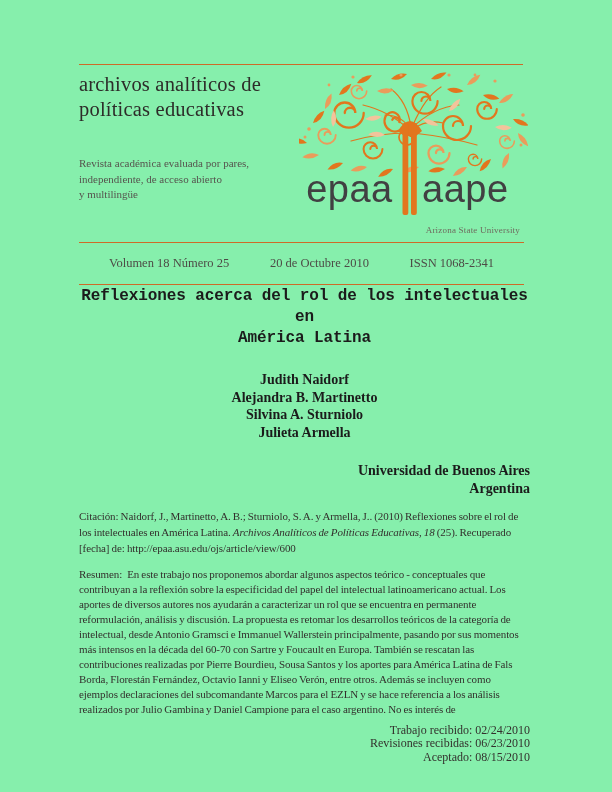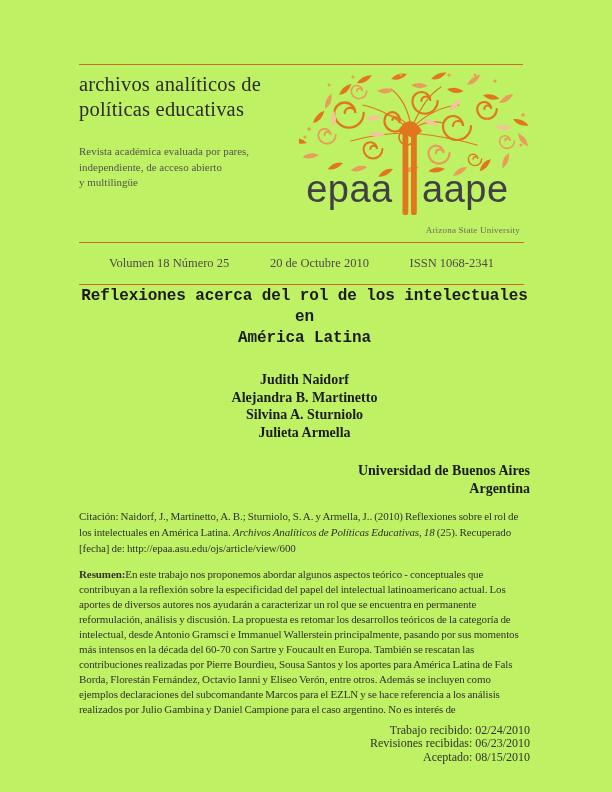--- a/index.html
+++ b/index.html
@@ -1,35 +1,35 @@
 <!DOCTYPE html>
 <html><head>
 <meta charset="utf-8">
 <style>
   html,body{margin:0;padding:0;background:#ffffff;}
   .page{
     position:relative;
     width:612px;height:792px;
-    background:#bef264;
+    background:#86efac;
     overflow:hidden;
     font-family:"Liberation Serif","DejaVu Serif",serif;
     color:#333;
   }
   
   .top-rule{
     position:absolute;left:79px;top:64px;width:444px;height:0;
     border-top:1.6px solid #CE6A28;
   }
   .journal-name{
     position:absolute;left:79px;top:72px;
     font-size:20.5px;line-height:25px;letter-spacing:.2px;
     color:#2d2c29;
   }
   .tagline{
-    position:absolute;left:79px;top:144px;
+    position:absolute;left:79px;top:156px;
     font-size:11px;line-height:15.6px;color:#56544e;
   }
   
   .logo{position:absolute;left:299px;top:71px;width:229px;height:170px;}
   .logo svg{position:absolute;left:0;top:0;}
   .logo-word{
     position:absolute;top:96px;
     font-family:"Liberation Sans","DejaVu Sans",sans-serif;
     font-size:38px;line-height:44px;color:#414042;letter-spacing:.5px;
   }
@@ -66,21 +66,21 @@
     font-size:14px;line-height:17.5px;
     margin-bottom:11px;
   }
   .body-text{
     font-size:11px;letter-spacing:-.1px;word-spacing:-.5px;
     color:#33312d;
   }
   .citation{line-height:16px;margin-bottom:8px;}
   .citation .ital{font-style:italic;}
   .abstract{line-height:15px;margin-bottom:7px;}
-  .abstract .label{font-weight:bold;}
+  .abstract .label{font-weight:normal;padding-right:5px;}
   .dates{
     text-align:right;font-size:12px;line-height:13.4px;color:#33312d;
   }
 </style>
 </head>
 <body>
 
 <div class="page">
 
   <div class="top-rule"></div>

